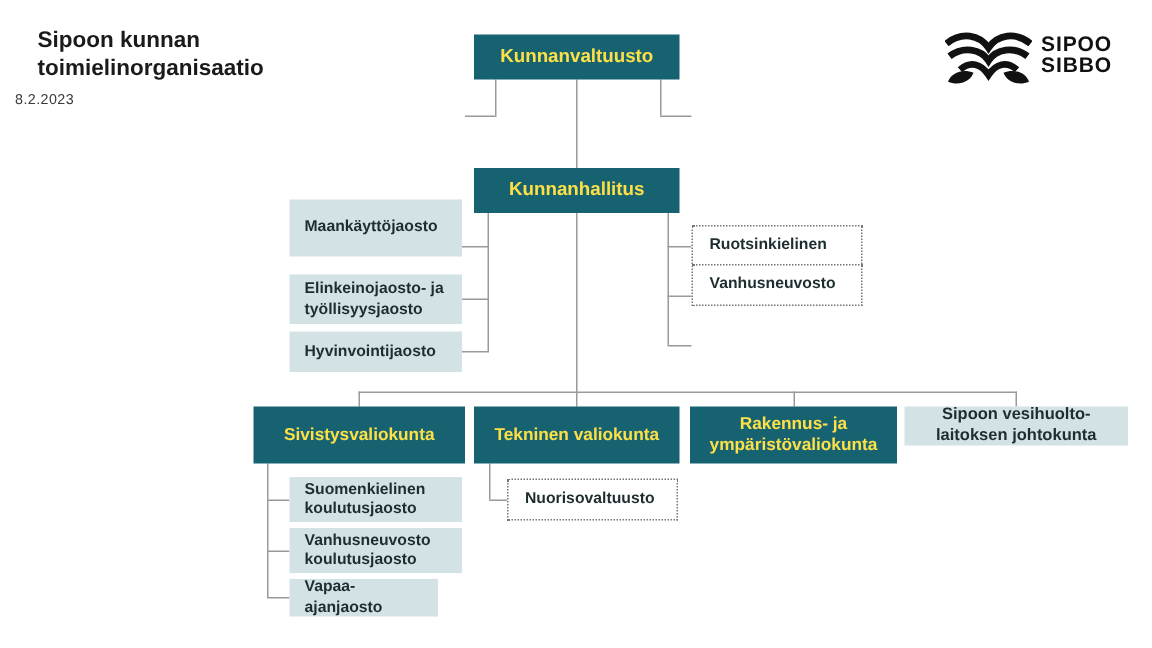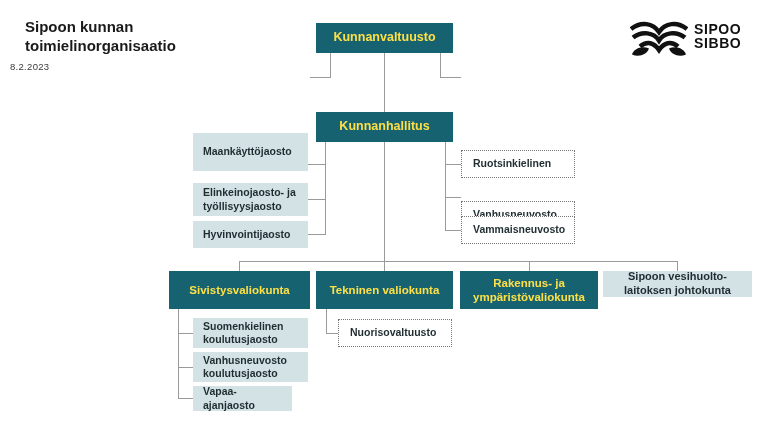--- a/index.html
+++ b/index.html
@@ -82,22 +82,21 @@
   <div class="ln h" style="left:326px;top:333px;width:12px"></div>
 
   <div class="node dark" style="left:316px;top:23px;width:137px;height:30px">Kunnanvaltuusto</div>
   <div class="node dark" style="left:316px;top:112px;width:137px;height:30px">Kunnanhallitus</div>
 
   <div class="node light" style="left:193px;top:133px;width:115px;height:38px">Maankäyttöjaosto</div>
   <div class="node light" style="left:193px;top:183px;width:115px;height:33px">Elinkeinojaosto- ja työllisyysjaosto</div>
   <div class="node light" style="left:193px;top:221px;width:115px;height:27px">Hyvinvointijaosto</div>
 
   <div class="node dotted" style="left:461px;top:150px;width:114px;height:28px">Ruotsinkielinen</div>
-  <div class="node dotted" style="left:461px;top:201px;width:114px;height:28px">Vanhusneuvosto</div>
-  <div class="node dotted" style="left:461px;top:216px;width:114px;height:28px">Vammaisneuvosto</div>
+  <div class="node dotted" style="left:461px;top:176px;width:114px;height:28px">Vanhusneuvosto</div>
 
   <div class="node dark small" style="left:169px;top:271px;width:141px;height:38px">Sivistysvaliokunta</div>
   <div class="node dark small" style="left:316px;top:271px;width:137px;height:38px">Tekninen valiokunta</div>
   <div class="node dark small" style="left:460px;top:271px;width:138px;height:38px">Rakennus- ja ympäristövaliokunta</div>
   <div class="node light centered" style="left:603px;top:271px;width:149px;height:26px">Sipoon vesihuolto-laitoksen johtokunta</div>
 
   <div class="node light" style="left:193px;top:318px;width:115px;height:30px">Suomenkielinen koulutusjaosto</div>
   <div class="node light" style="left:193px;top:352px;width:115px;height:30px">Vanhusneuvosto koulutusjaosto</div>
   <div class="node light" style="left:193px;top:386px;width:99px;height:25px">Vapaa-ajanjaosto</div>
 

